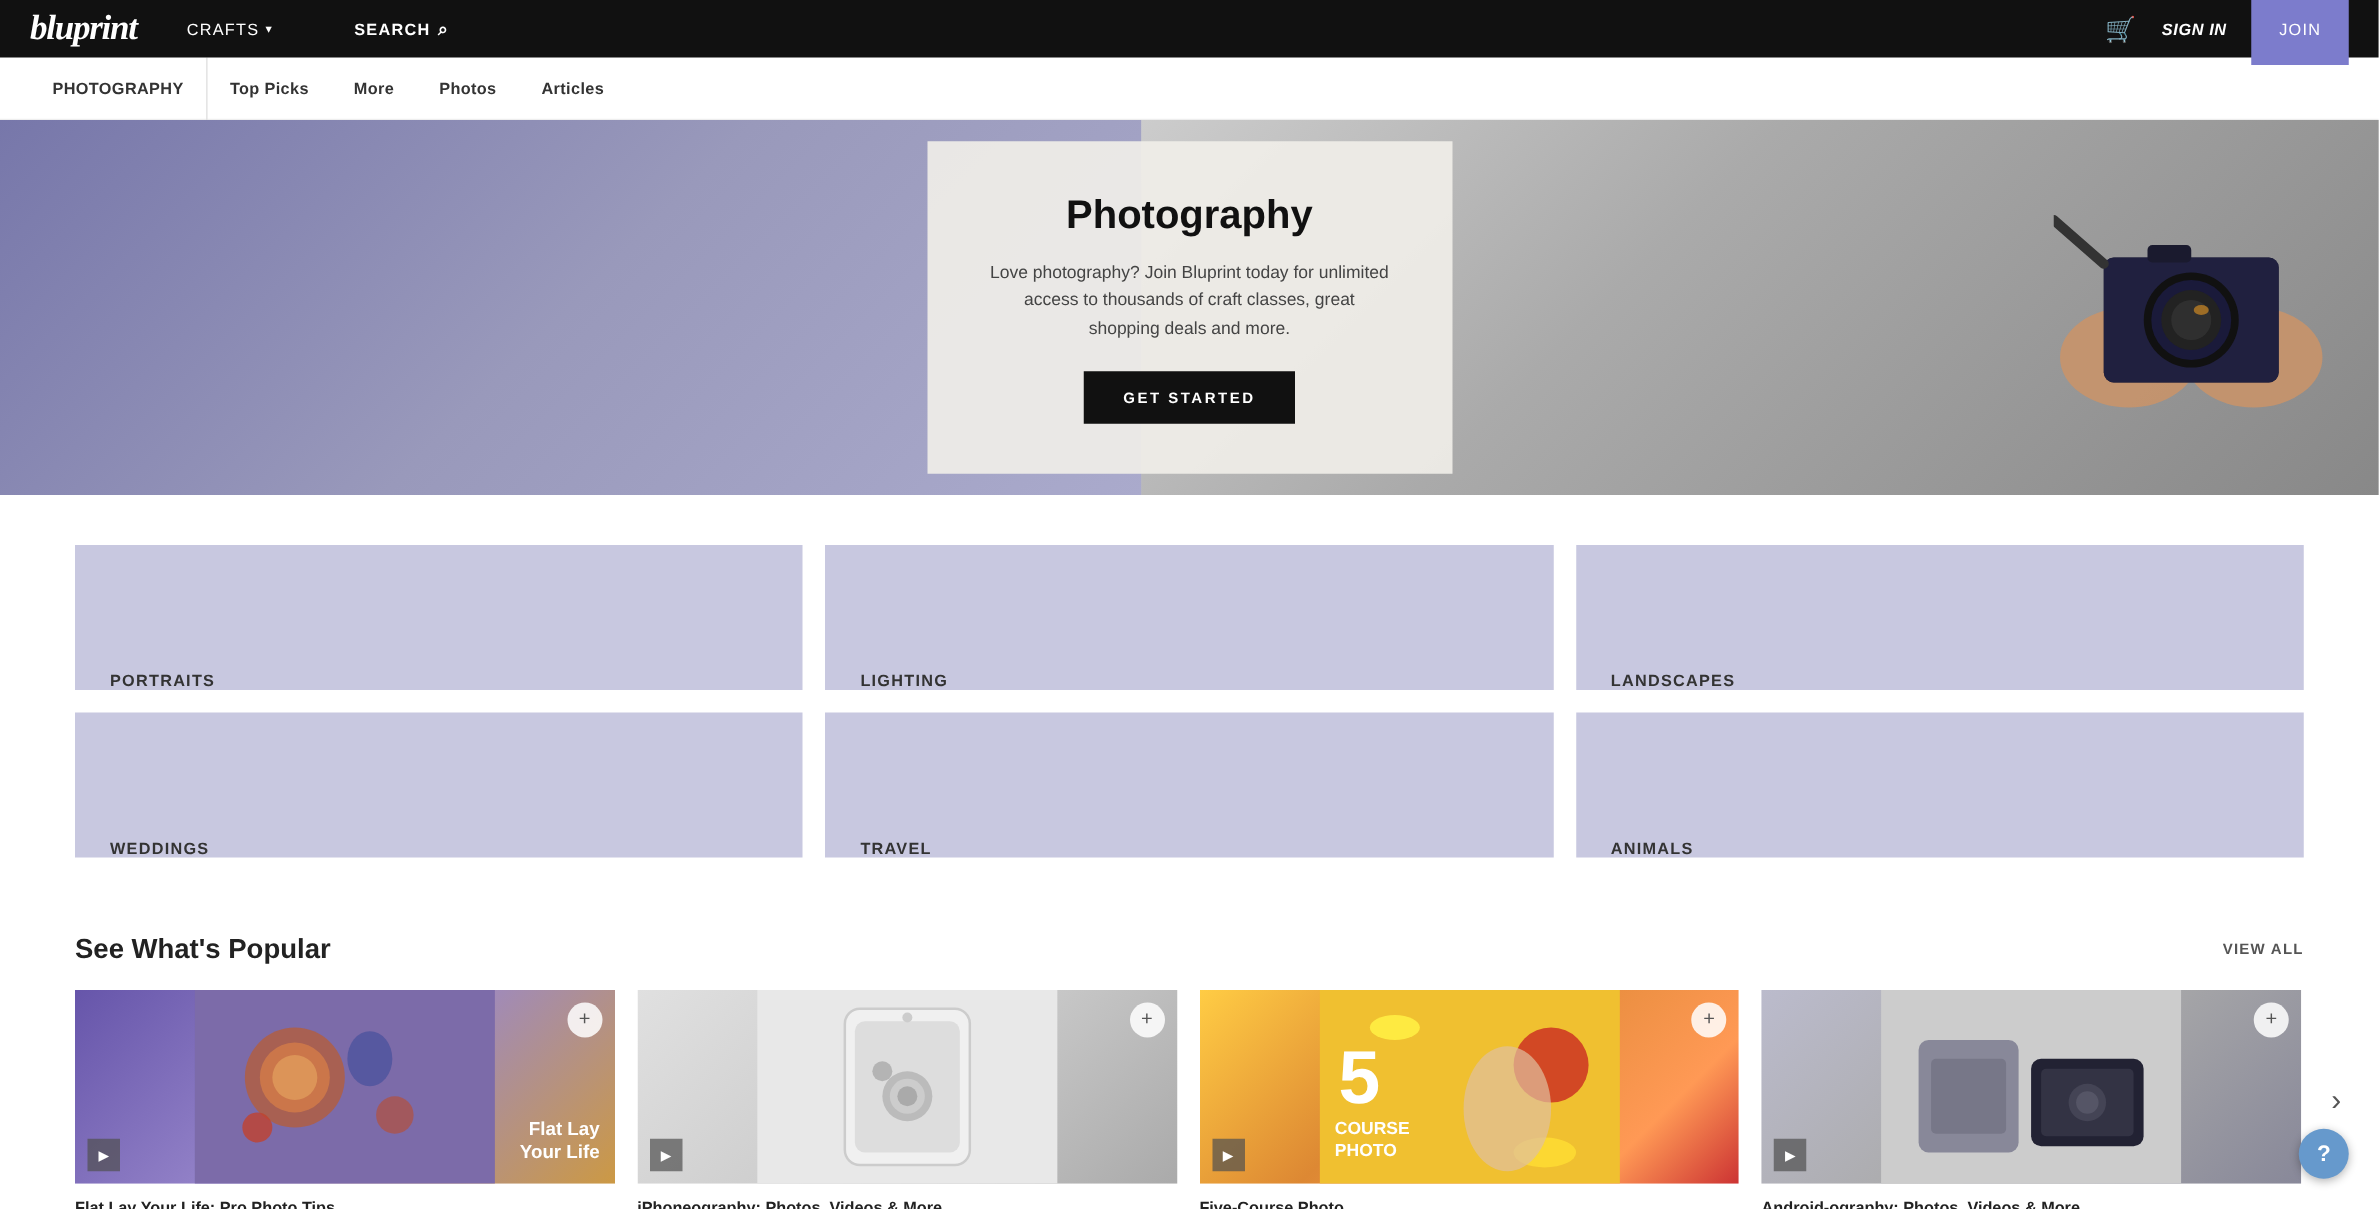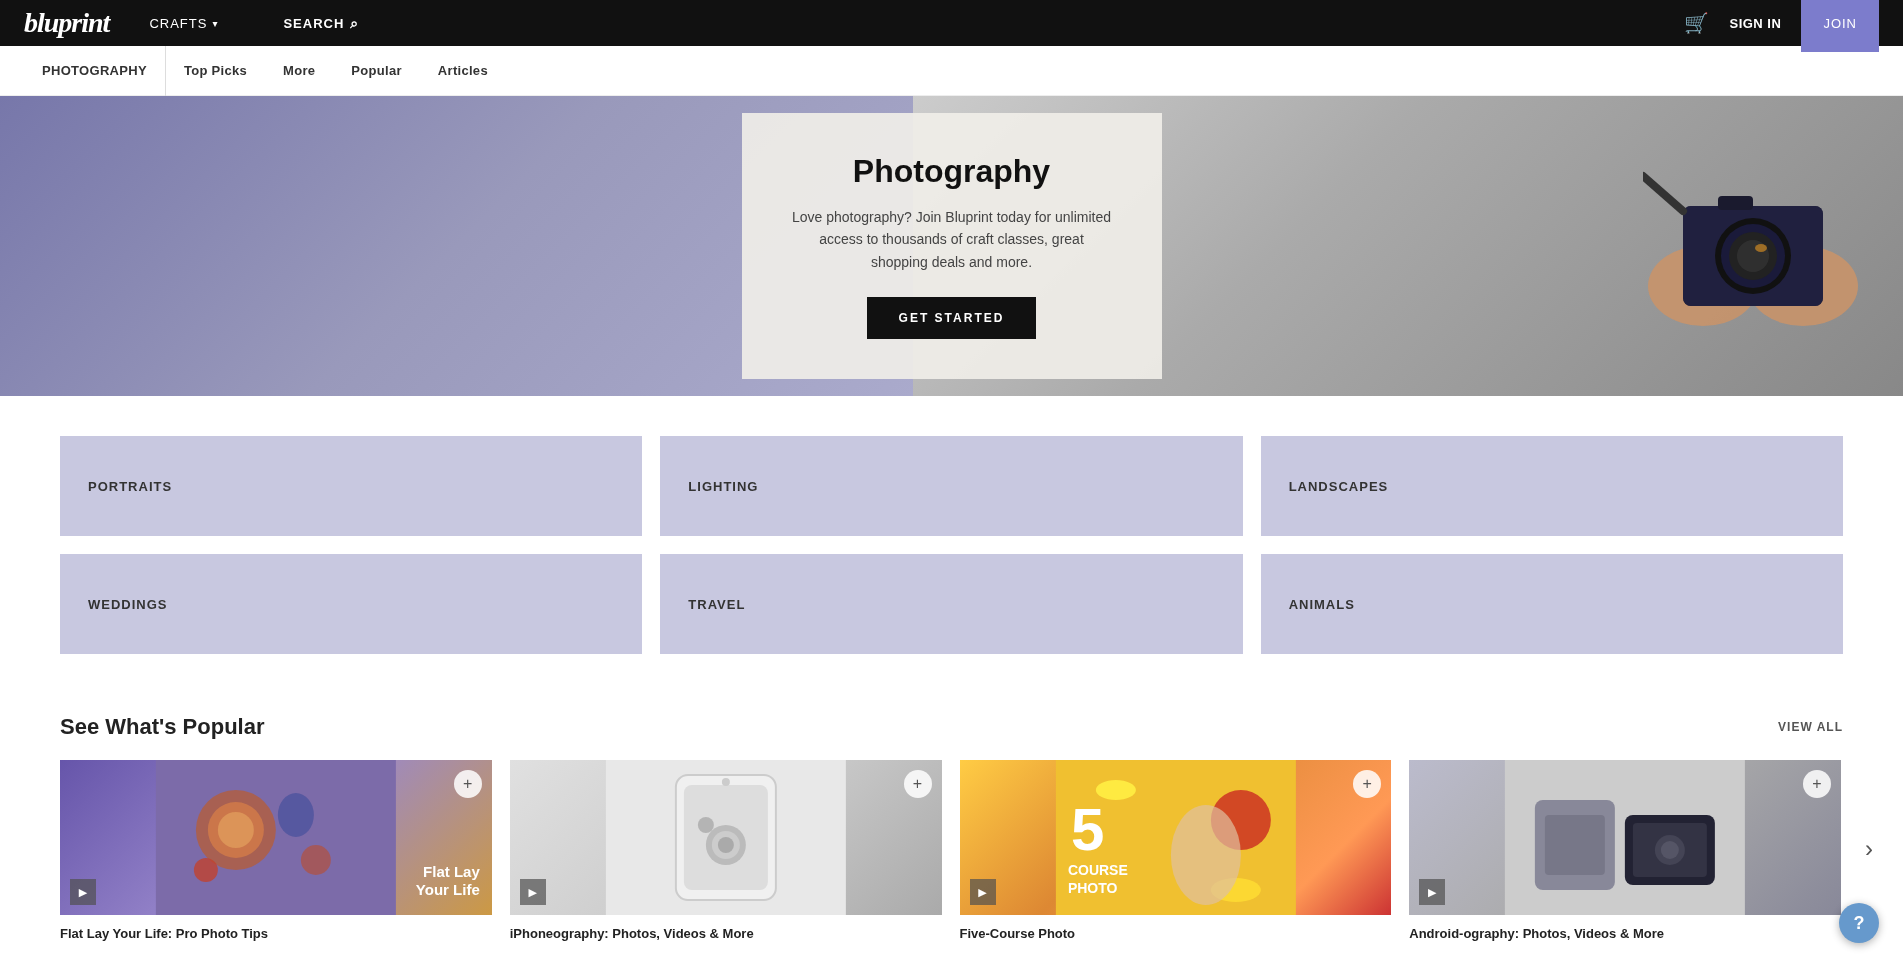--- a/index.html
+++ b/index.html
@@ -64,20 +64,21 @@
       cursor: pointer;
     }
     .sign-in-btn {
       color: #fff;
       font-size: 13px;
       font-weight: 600;
       letter-spacing: 0.5px;
       cursor: pointer;
       background: none;
       border: none;
+      font-style: italic;
     }
     .join-btn {
       background: #7c7ccc;
       color: #ffffff;
       font-size: 13px;
       font-weight: 400;
       letter-spacing: 1px;
       padding: 10px 22px;
       border: none;
       cursor: pointer;
@@ -179,23 +180,23 @@
     .category-section {
       padding: 40px 60px;
     }
     .category-grid {
       display: grid;
       grid-template-columns: repeat(3, 1fr);
       gap: 18px;
     }
     .category-card {
       background: #c8c8e0;
-      height: 100px;
-      display: flex;
-      align-items: center;
+      height: 116px;
+      display: flex;
+      align-items: flex-end;
       padding: 0 28px;
       cursor: pointer;
     }
     .category-card-label {
       font-size: 13px;
       font-weight: 800;
       color: #333;
       letter-spacing: 1px;
       text-transform: uppercase;
     }
@@ -350,21 +351,21 @@
   <div class="sub-nav-item active">
     <span>PHOTOGRAPHY</span>
   </div>
   <div class="sub-nav-item">
     <span>Top Picks</span>
   </div>
   <div class="sub-nav-item">
     <span>More</span>
   </div>
   <div class="sub-nav-item">
-    <span>Popular</span>
+    <span>Photos</span>
   </div>
   <div class="sub-nav-item">
     <span>Articles</span>
   </div>
 </nav>
 
 <section class="hero">
   <div class="hero-bg-left"></div>
   <div class="hero-bg-right">
 

